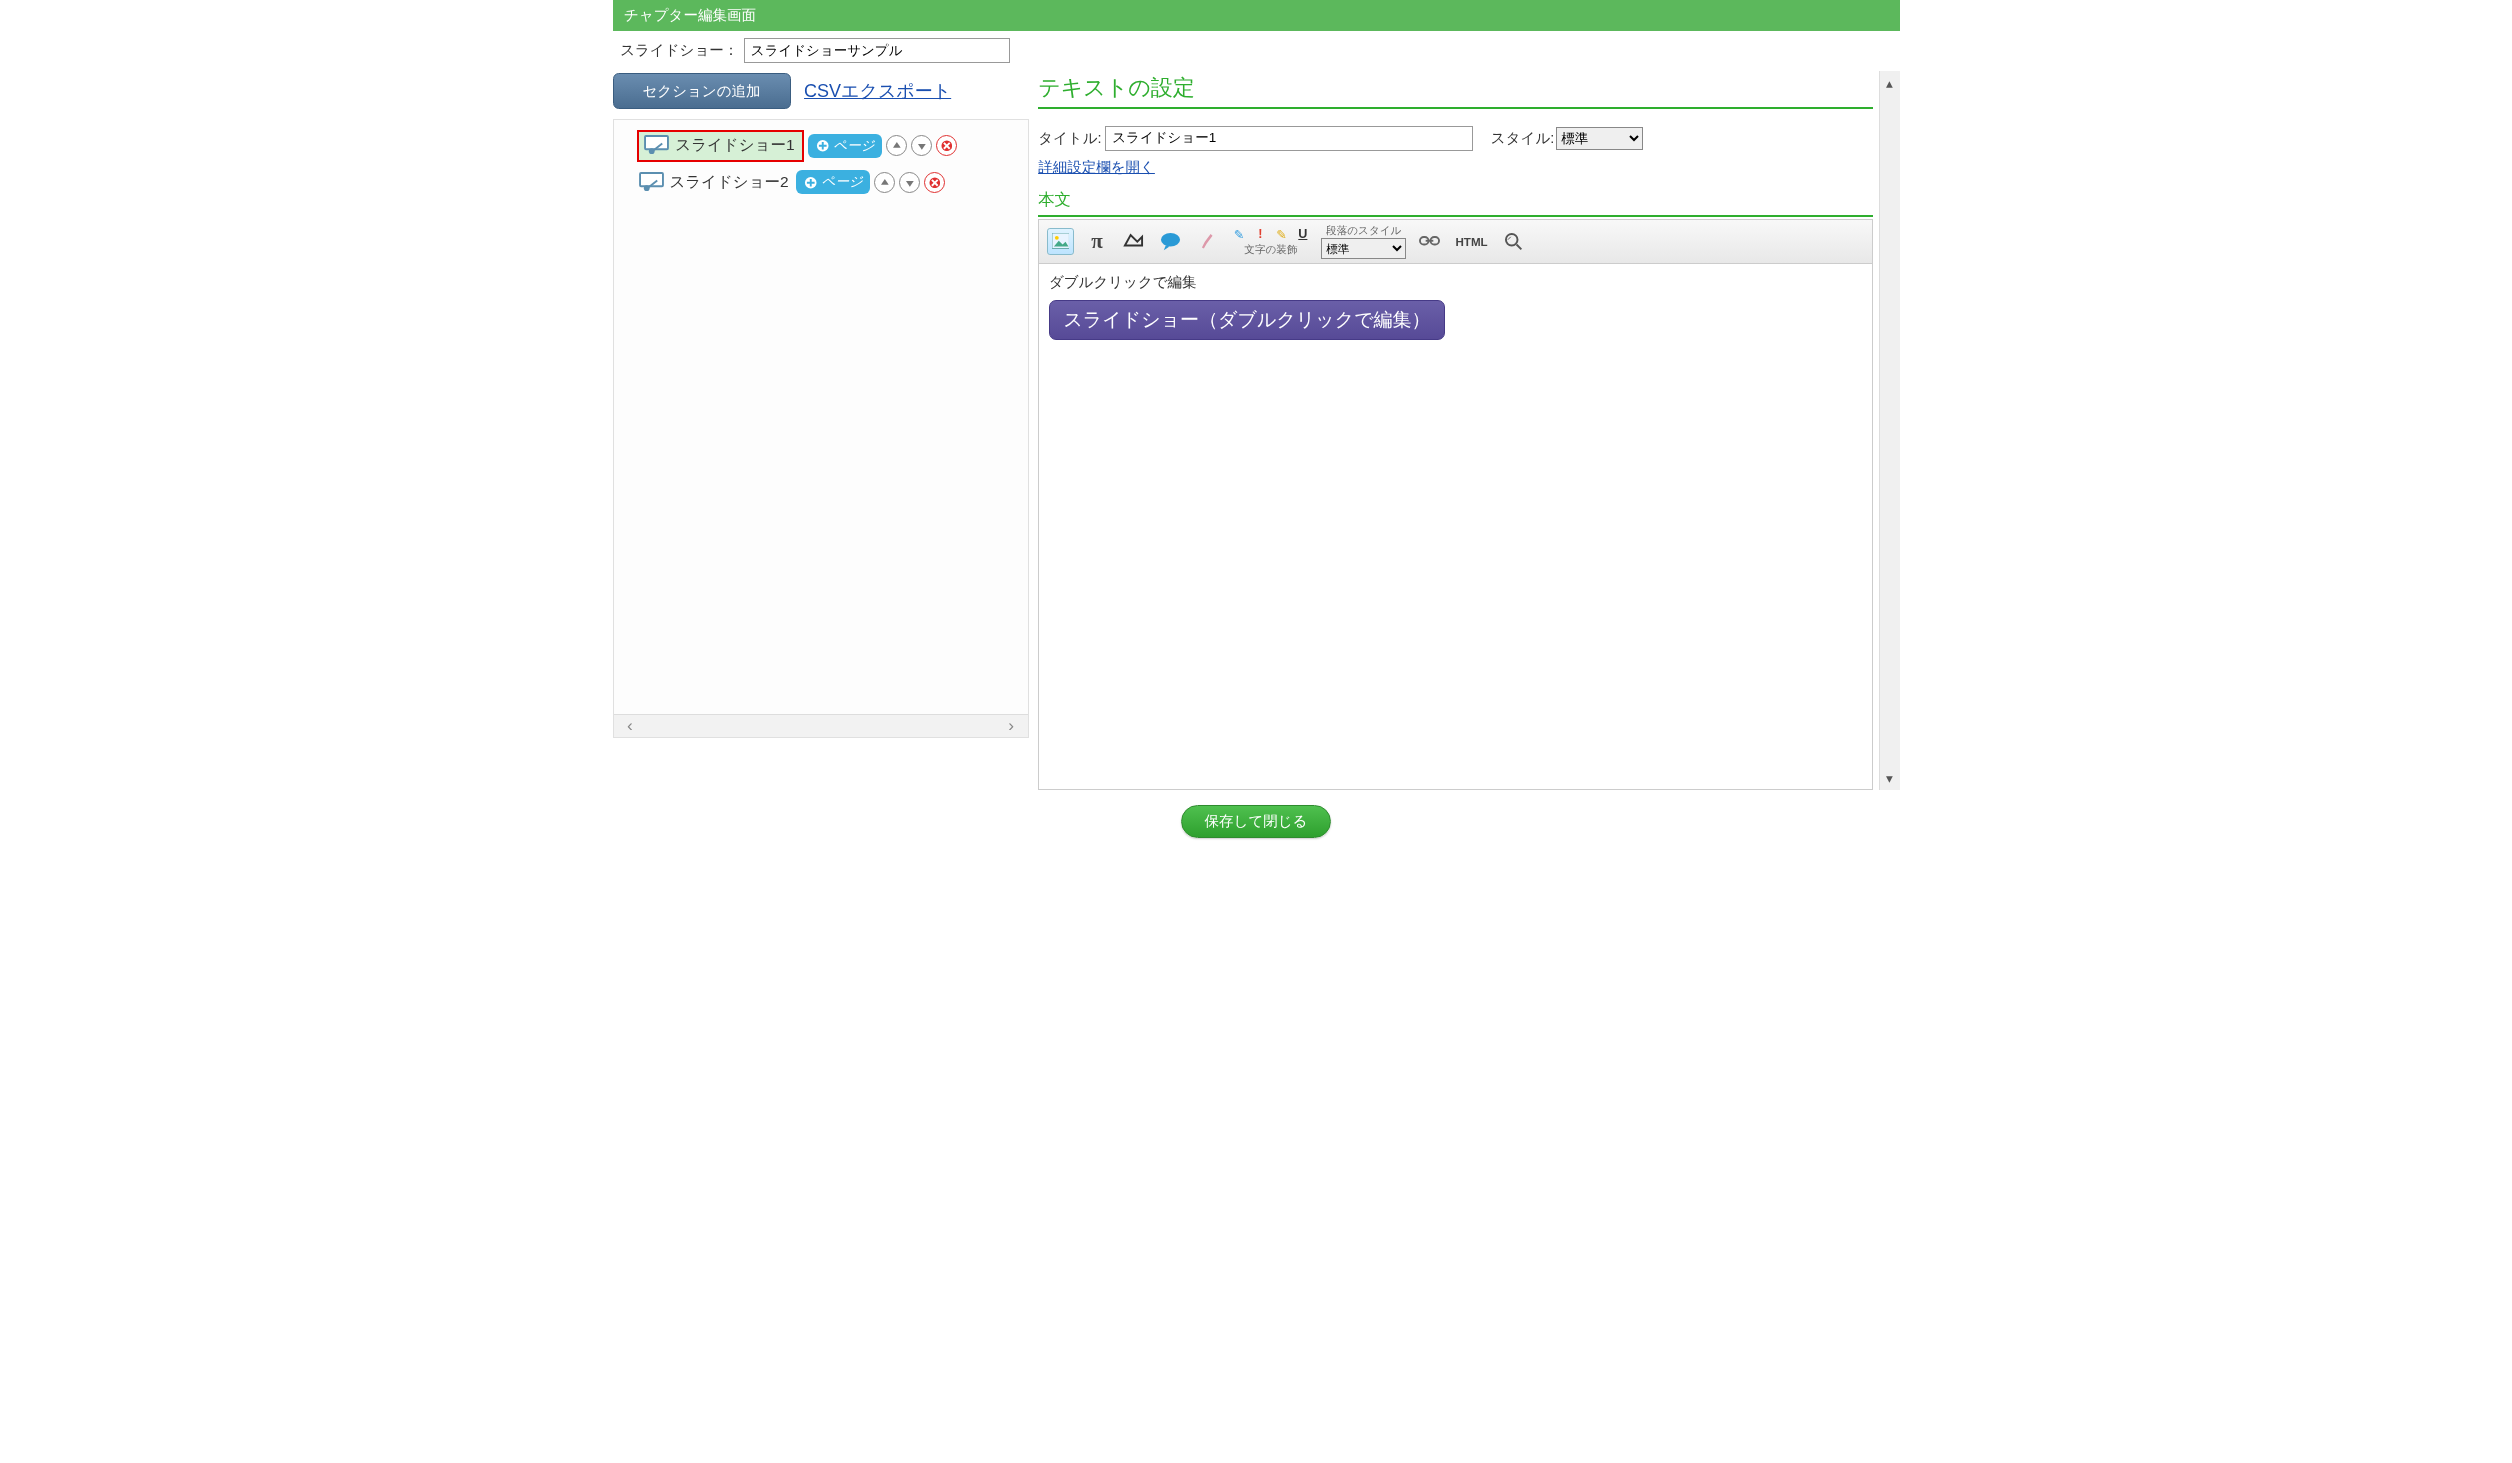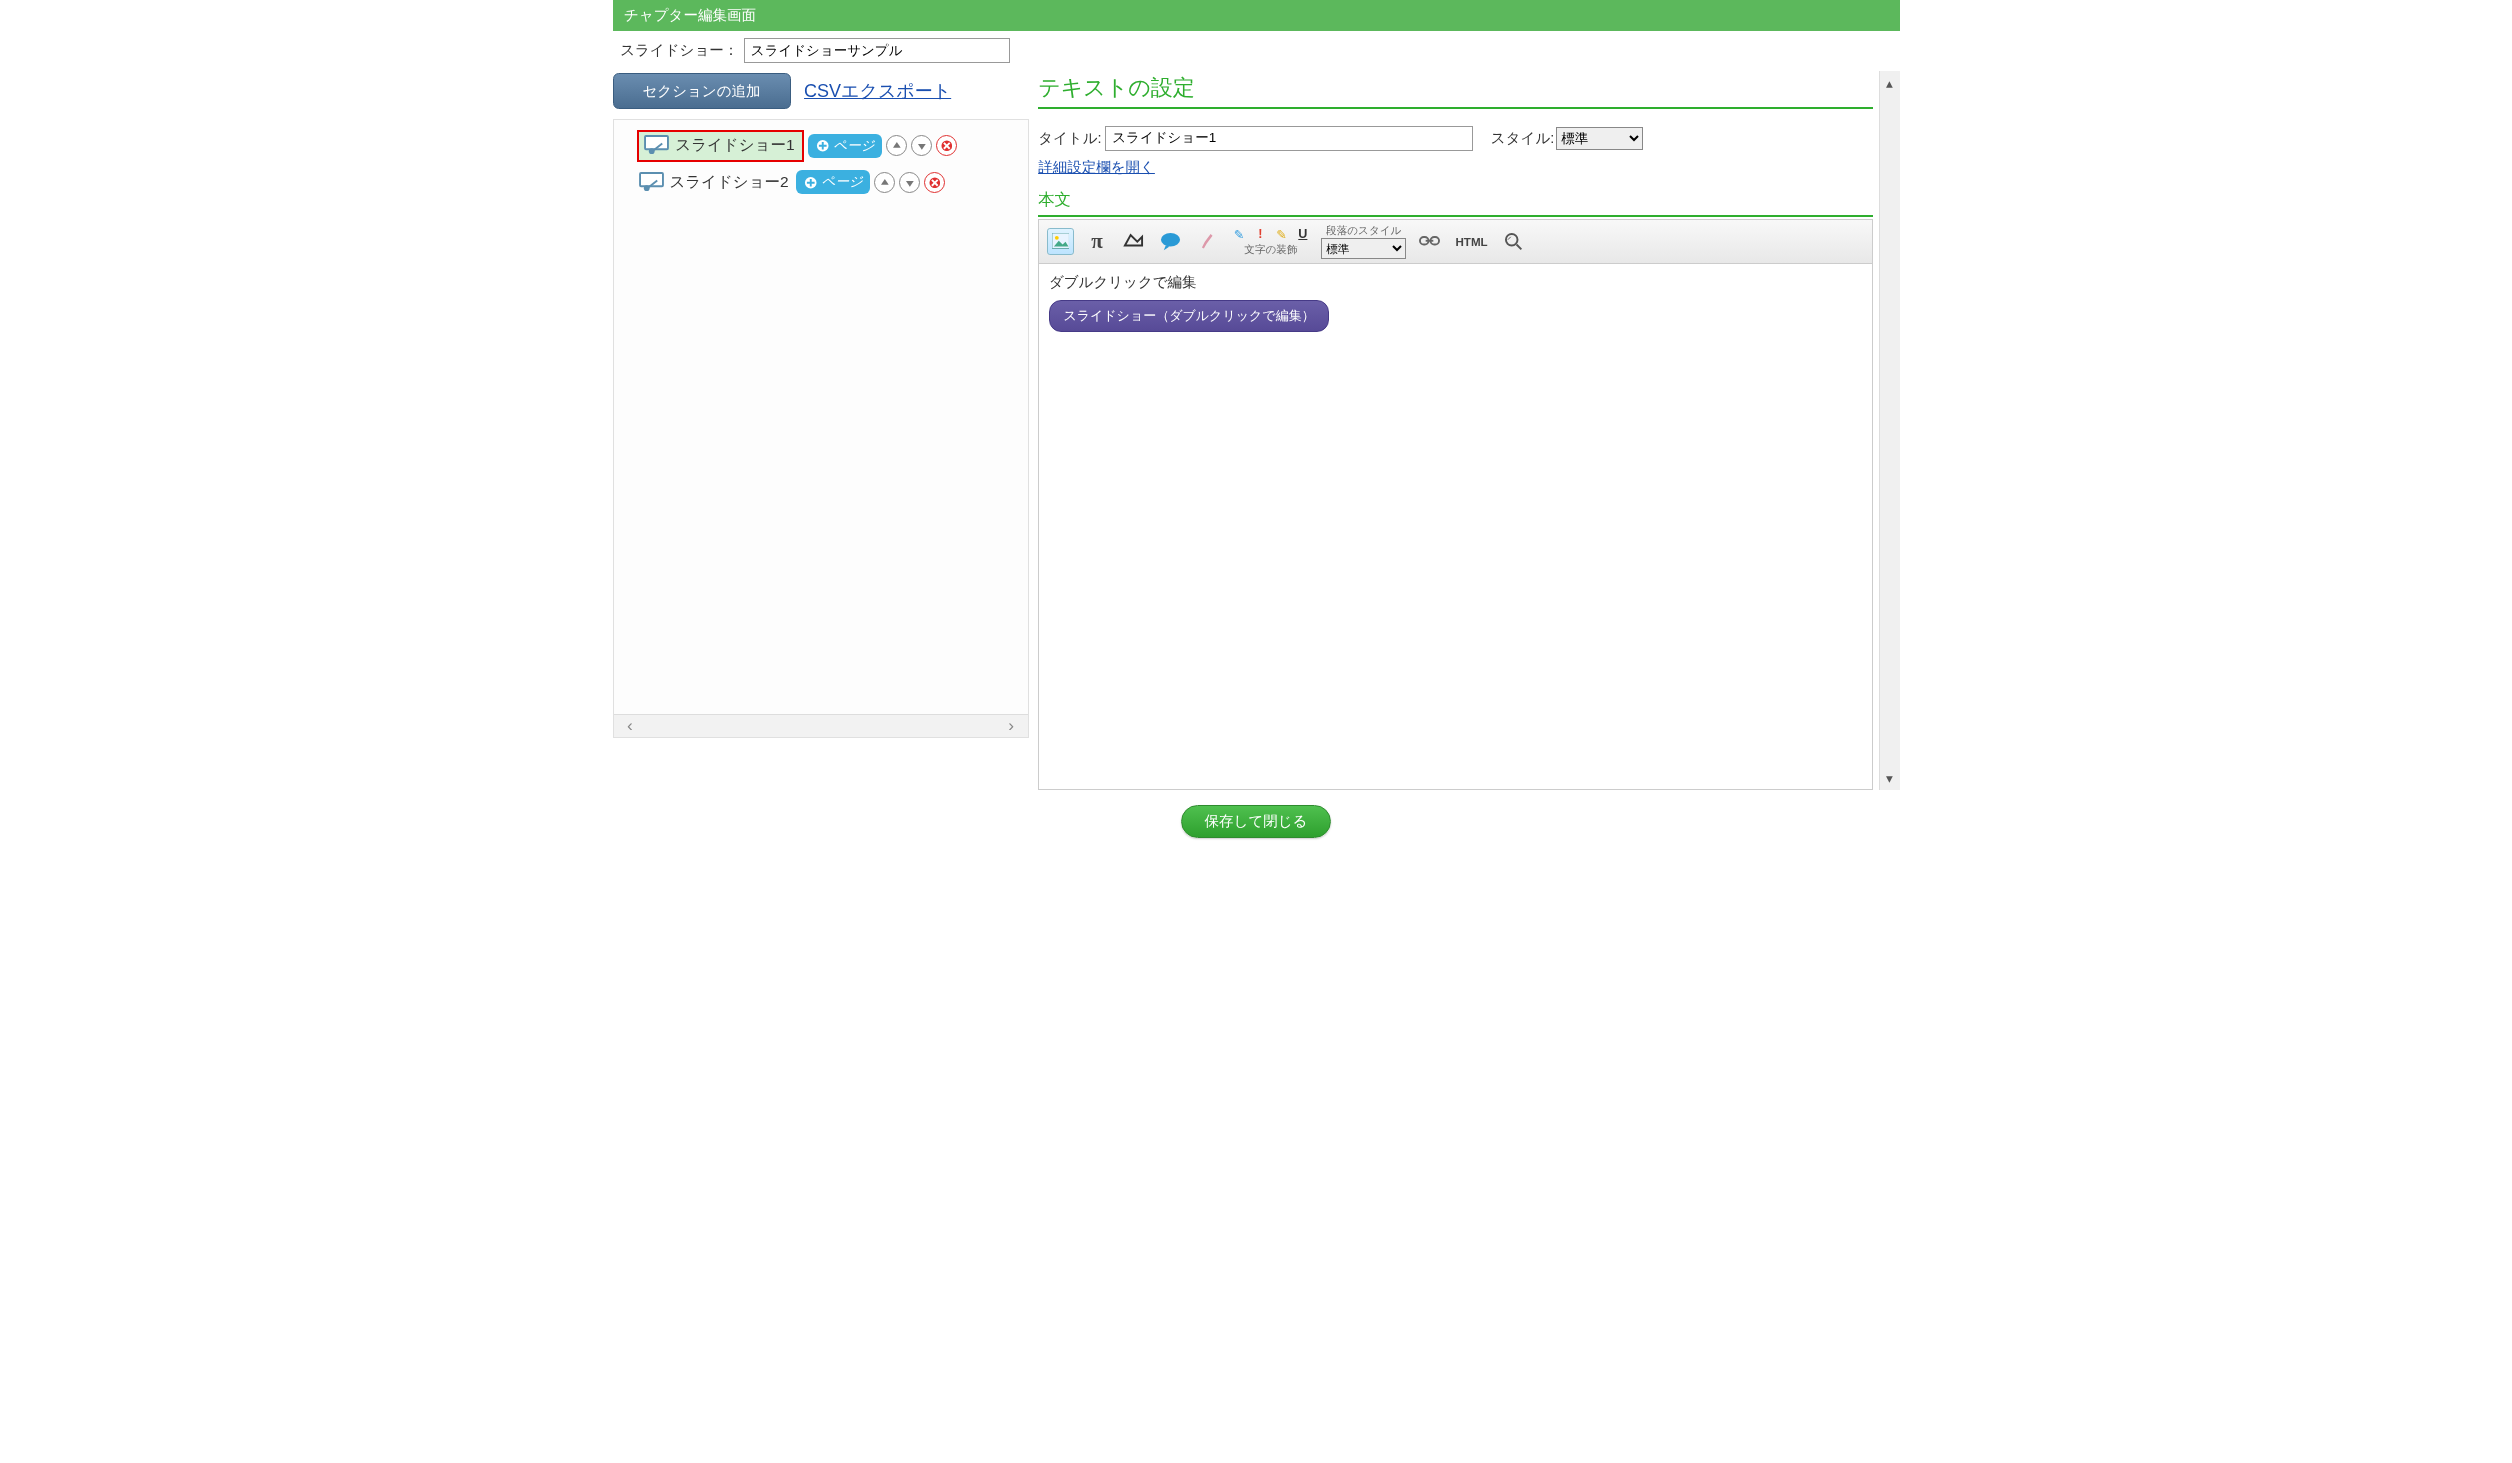--- a/index.html
+++ b/index.html
@@ -84,21 +84,21 @@
 .tb-group { display: flex; align-items: center; gap: 3.9px; }
 .tb-mini { width: 17.4px; height: 17.4px; font-size: 12.6px; display:inline-flex;align-items:center;justify-content:center; }
 .tb-label { font-size: 10.6px; color: #666; }
 .tb-stack { display: flex; flex-direction: column; align-items: center; gap: 0; }
 .para-select { height: 21px; border: 1px solid #888; font-size: 11.6px; width: 85px; }
 .editor-body { flex: 1; padding: 9.7px; overflow: auto; }
 .editor-placeholder { font-size: 14.5px; color: #333; margin-bottom: 7.7px; }
 .slideshow-chip {
   background: linear-gradient(#6a5fa8,#574a97);
   color: #fff; padding: 5.8px 13.5px; border: 1px solid #463a87;
-  display: inline-block; font-size: 13px; border-radius: 12px;
+  display: inline-block; font-size: 19px; border-radius: 7px;
 }
 .footer { text-align: center; padding: 15.5px 0; }
 .save-btn {
   background: linear-gradient(#4fc04f,#2ea02e);
   color: #fff; border: 1.9px solid #2e8b2e; border-radius: 19.3px;
   padding: 5.8px 23px; font-size: 14.5px; cursor: pointer;
   box-shadow: 0 1px 1.9px rgba(0,0,0,.2);
 }
 svg{display:block;}
 </style>

